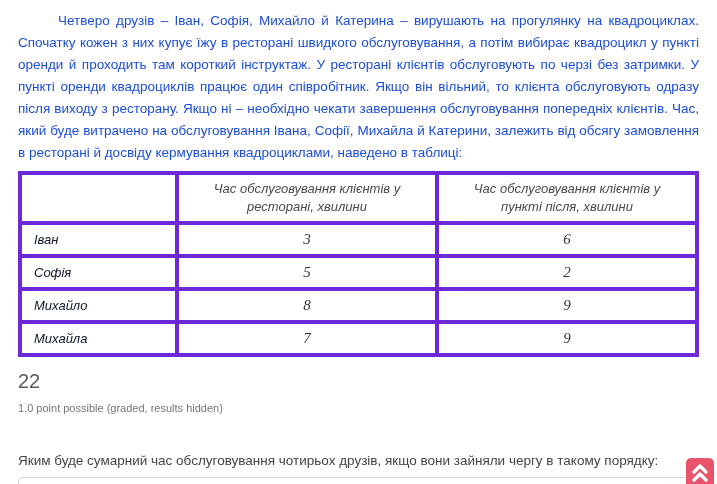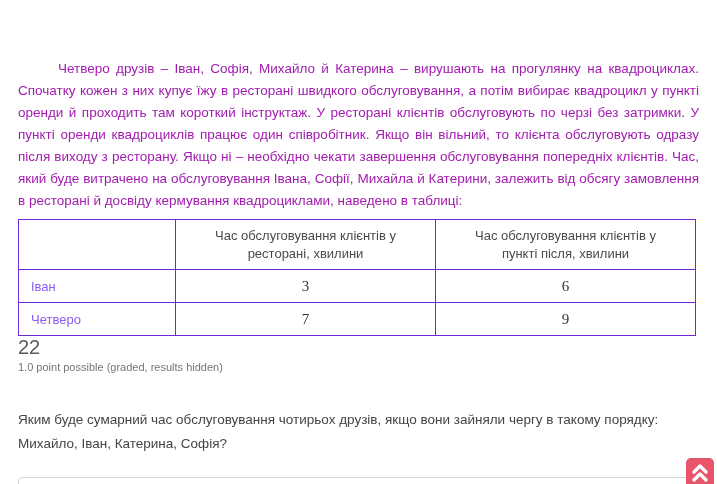--- a/index.html
+++ b/index.html
@@ -16,65 +16,66 @@
     left: 18px;
     right: 18px;
     top: 0;
   }
   .intro {
     padding-top: 10px;
     font-size: 13.5px;
     line-height: 22px;
     text-align: justify;
     text-indent: 40px;
-    color: #a21caf;
-    margin-top: 48px;
+    color: #1d4ed8;
   }
   table.service-table {
     margin-top: 7px;
     width: 677px;
     border-collapse: collapse;
     table-layout: fixed;
   }
   .service-table td, .service-table th {
-    border: 1px solid #6d28d9;
+    border: 4px solid #6d28d9;
     font-weight: normal;
     vertical-align: middle;
+    font-style: italic;
   }
   .service-table col.c-name   { width: 157px; }
   .service-table col.c-rest   { width: 260px; }
   .service-table col.c-rental { width: 260px; }
   .service-table thead th {
     height: 50px;
     text-align: center;
     font-size: 13px;
     line-height: 18px;
     color: #4a4a4a;
     padding: 4px 20px;
   }
   .service-table tbody td { height: 33px; }
   .service-table td.name-cell {
     text-align: left;
     padding-left: 12px;
     font-size: 13px;
-    color: #8b5cf6;
+    color: #0f172a;
   }
   .service-table td.num-cell {
     text-align: center;
     font-family: "Liberation Serif", "DejaVu Serif", serif;
     font-size: 15px;
     color: #333333;
   }
   .problem-number {
+    margin-top: 13px;
     font-size: 20px;
     font-weight: normal;
     color: #5a5a5a;
   }
   .points-line {
-    margin-top: 2px;
+    margin-top: 9px;
     font-size: 11px;
     color: #757575;
   }
   .question {
     margin-top: 35px;
     font-size: 13.5px;
     line-height: 24px;
     color: #454545;
   }
   .answer-input {
@@ -128,21 +129,31 @@
         <th>Час обслуговування клієнтів у пункті після, хвилини</th>
       </tr>
     </thead>
     <tbody>
       <tr>
         <td class="name-cell">Іван</td>
         <td class="num-cell">3</td>
         <td class="num-cell">6</td>
       </tr>
       <tr>
-        <td class="name-cell">Четверо</td>
+        <td class="name-cell">Софія</td>
+        <td class="num-cell">5</td>
+        <td class="num-cell">2</td>
+      </tr>
+      <tr>
+        <td class="name-cell">Михайло</td>
+        <td class="num-cell">8</td>
+        <td class="num-cell">9</td>
+      </tr>
+      <tr>
+        <td class="name-cell">Михайла</td>
         <td class="num-cell">7</td>
         <td class="num-cell">9</td>
       </tr>
     </tbody>
   </table>
 
   <h2 class="problem-number">22</h2>
 
   <div class="points-line">1.0 point possible (graded, results hidden)</div>
 

